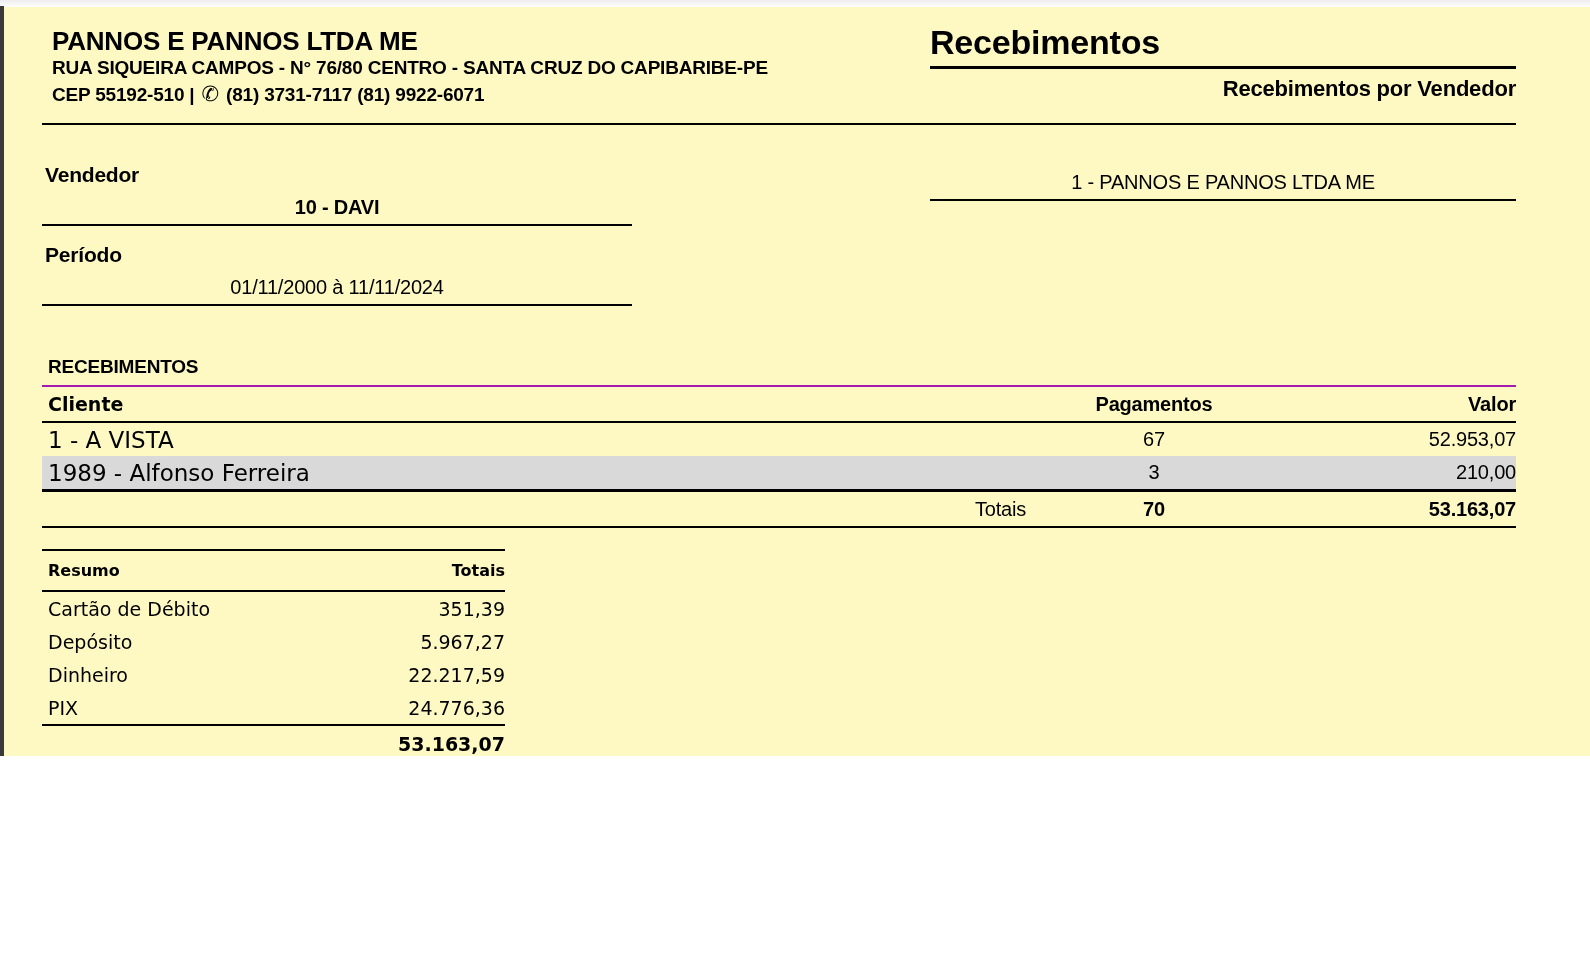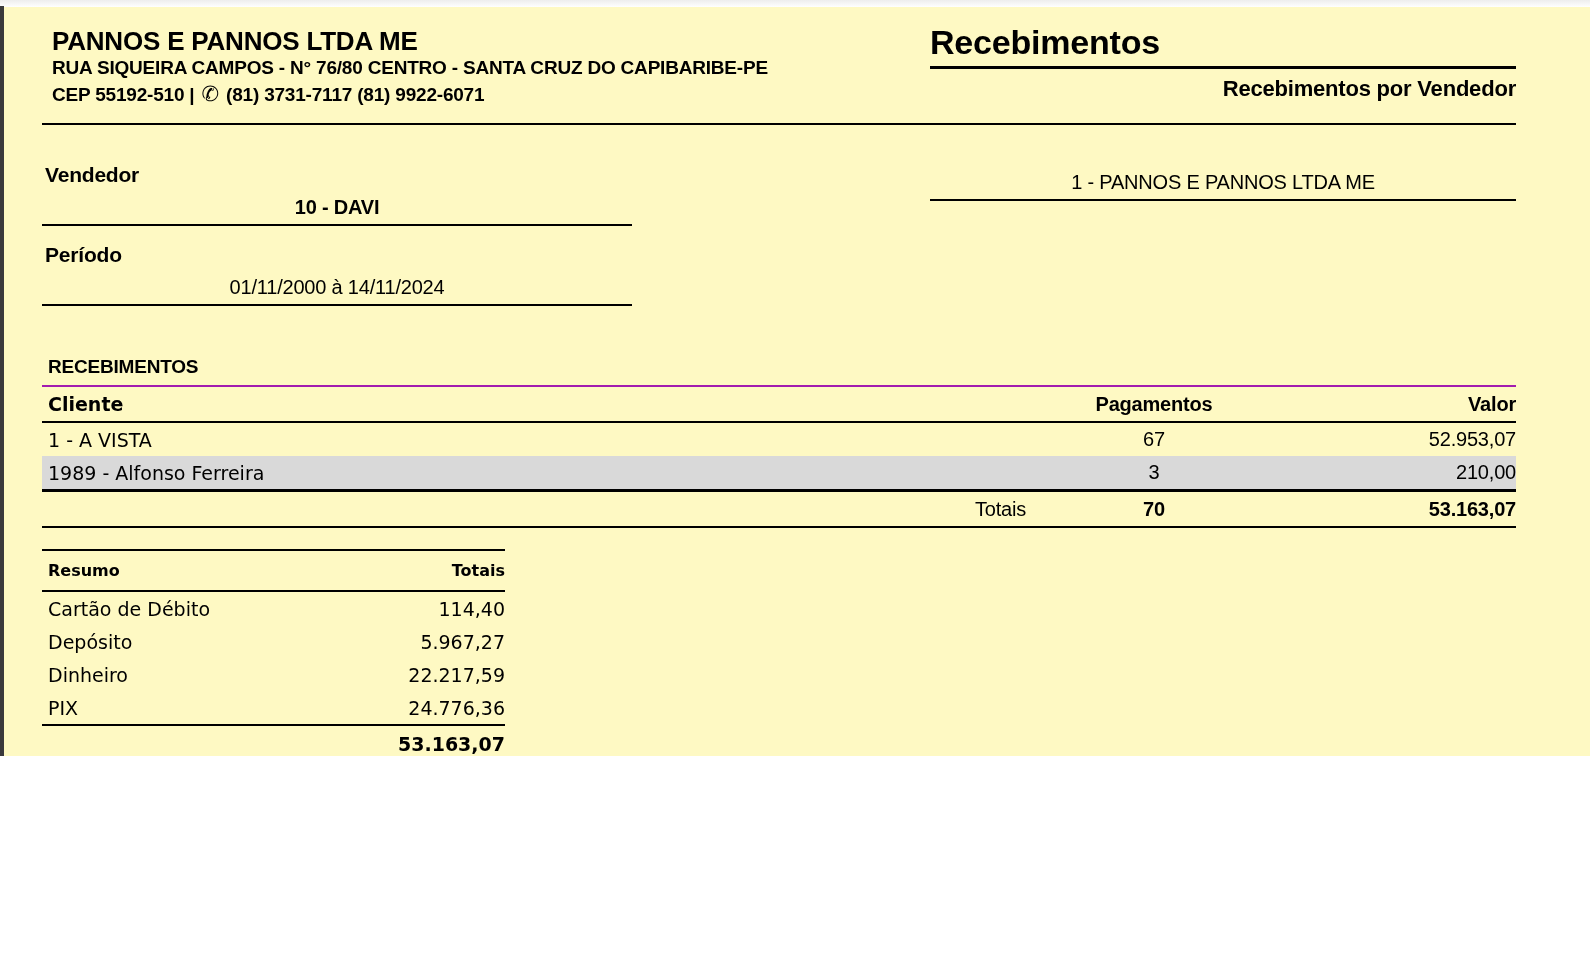--- a/index.html
+++ b/index.html
@@ -42,21 +42,21 @@
   .f-loja     { left:930px; top:162px; width:586px; }
   .f-periodo  { left:42px; top:242px; width:590px; }
   .f-vendedor .f-value { font-weight:bold; }
 
   
   .receb { position:absolute; left:42px; top:355px; width:1474px; }
   .sec-title { font-size:19px; font-weight:bold; line-height:24px; padding-left:6px; }
   .rtable { margin-top:6px; border-top:2px solid #a21caf; }
   .trow { display:grid; grid-template-columns:1fr 140px 292px; align-items:center; }
   .trow > div { overflow:hidden; white-space:nowrap; }
-  .c-cliente { padding-left:6px; font-size:19px; }
+  .c-cliente { padding-left:6px; font-size:23px; }
   .c-pag { text-align:center; font-size:20px; }
   .c-val { text-align:right; font-size:20px; }
   .thead { height:34px; border-bottom:2px solid #000; }
   .thead .c-cliente { font-weight:bold; font-size:19px; }
   .thead .c-pag, .thead .c-val { font-weight:bold; }
   .tdata { height:33px; }
   .row-highlight { background:var(--row_highlight, #d9d9d9); }
   .ttotal { height:34px; border-top:3px solid #000; border-bottom:2px solid #000; }
   .c-totlabel { text-align:right; padding-right:58px; font-size:20px; }
   .ttotal .c-pag, .ttotal .c-val { font-weight:bold; }
@@ -102,21 +102,21 @@
     <div class="f-label">Vendedor</div>
     <div class="f-value">10 - DAVI</div>
   </div>
 
   <div class="field f-loja cond">
     <div class="f-value">1 - PANNOS E PANNOS LTDA ME</div>
   </div>
 
   <div class="field f-periodo cond">
     <div class="f-label">Período</div>
-    <div class="f-value">01/11/2000 à 14/11/2024</div>
+    <div class="f-value">01/11/2000 à 11/11/2024</div>
   </div>
 
   <div class="receb">
     <div class="sec-title cond">RECEBIMENTOS</div>
     <div class="rtable">
       <div class="trow thead">
         <div class="c-cliente wide">Cliente</div>
         <div class="c-pag cond">Pagamentos</div>
         <div class="c-val cond">Valor</div>
       </div>
@@ -138,21 +138,21 @@
     </div>
   </div>
 
   <div class="resumo">
     <div class="rrow rhead">
       <div class="r-label">Resumo</div>
       <div class="r-val">Totais</div>
     </div>
     <div class="rrow rdata">
       <div class="r-label">Cartão de Débito</div>
-      <div class="r-val">114,40</div>
+      <div class="r-val">351,39</div>
     </div>
     <div class="rrow rdata">
       <div class="r-label">Depósito</div>
       <div class="r-val">5.967,27</div>
     </div>
     <div class="rrow rdata">
       <div class="r-label">Dinheiro</div>
       <div class="r-val">22.217,59</div>
     </div>
     <div class="rrow rdata">

